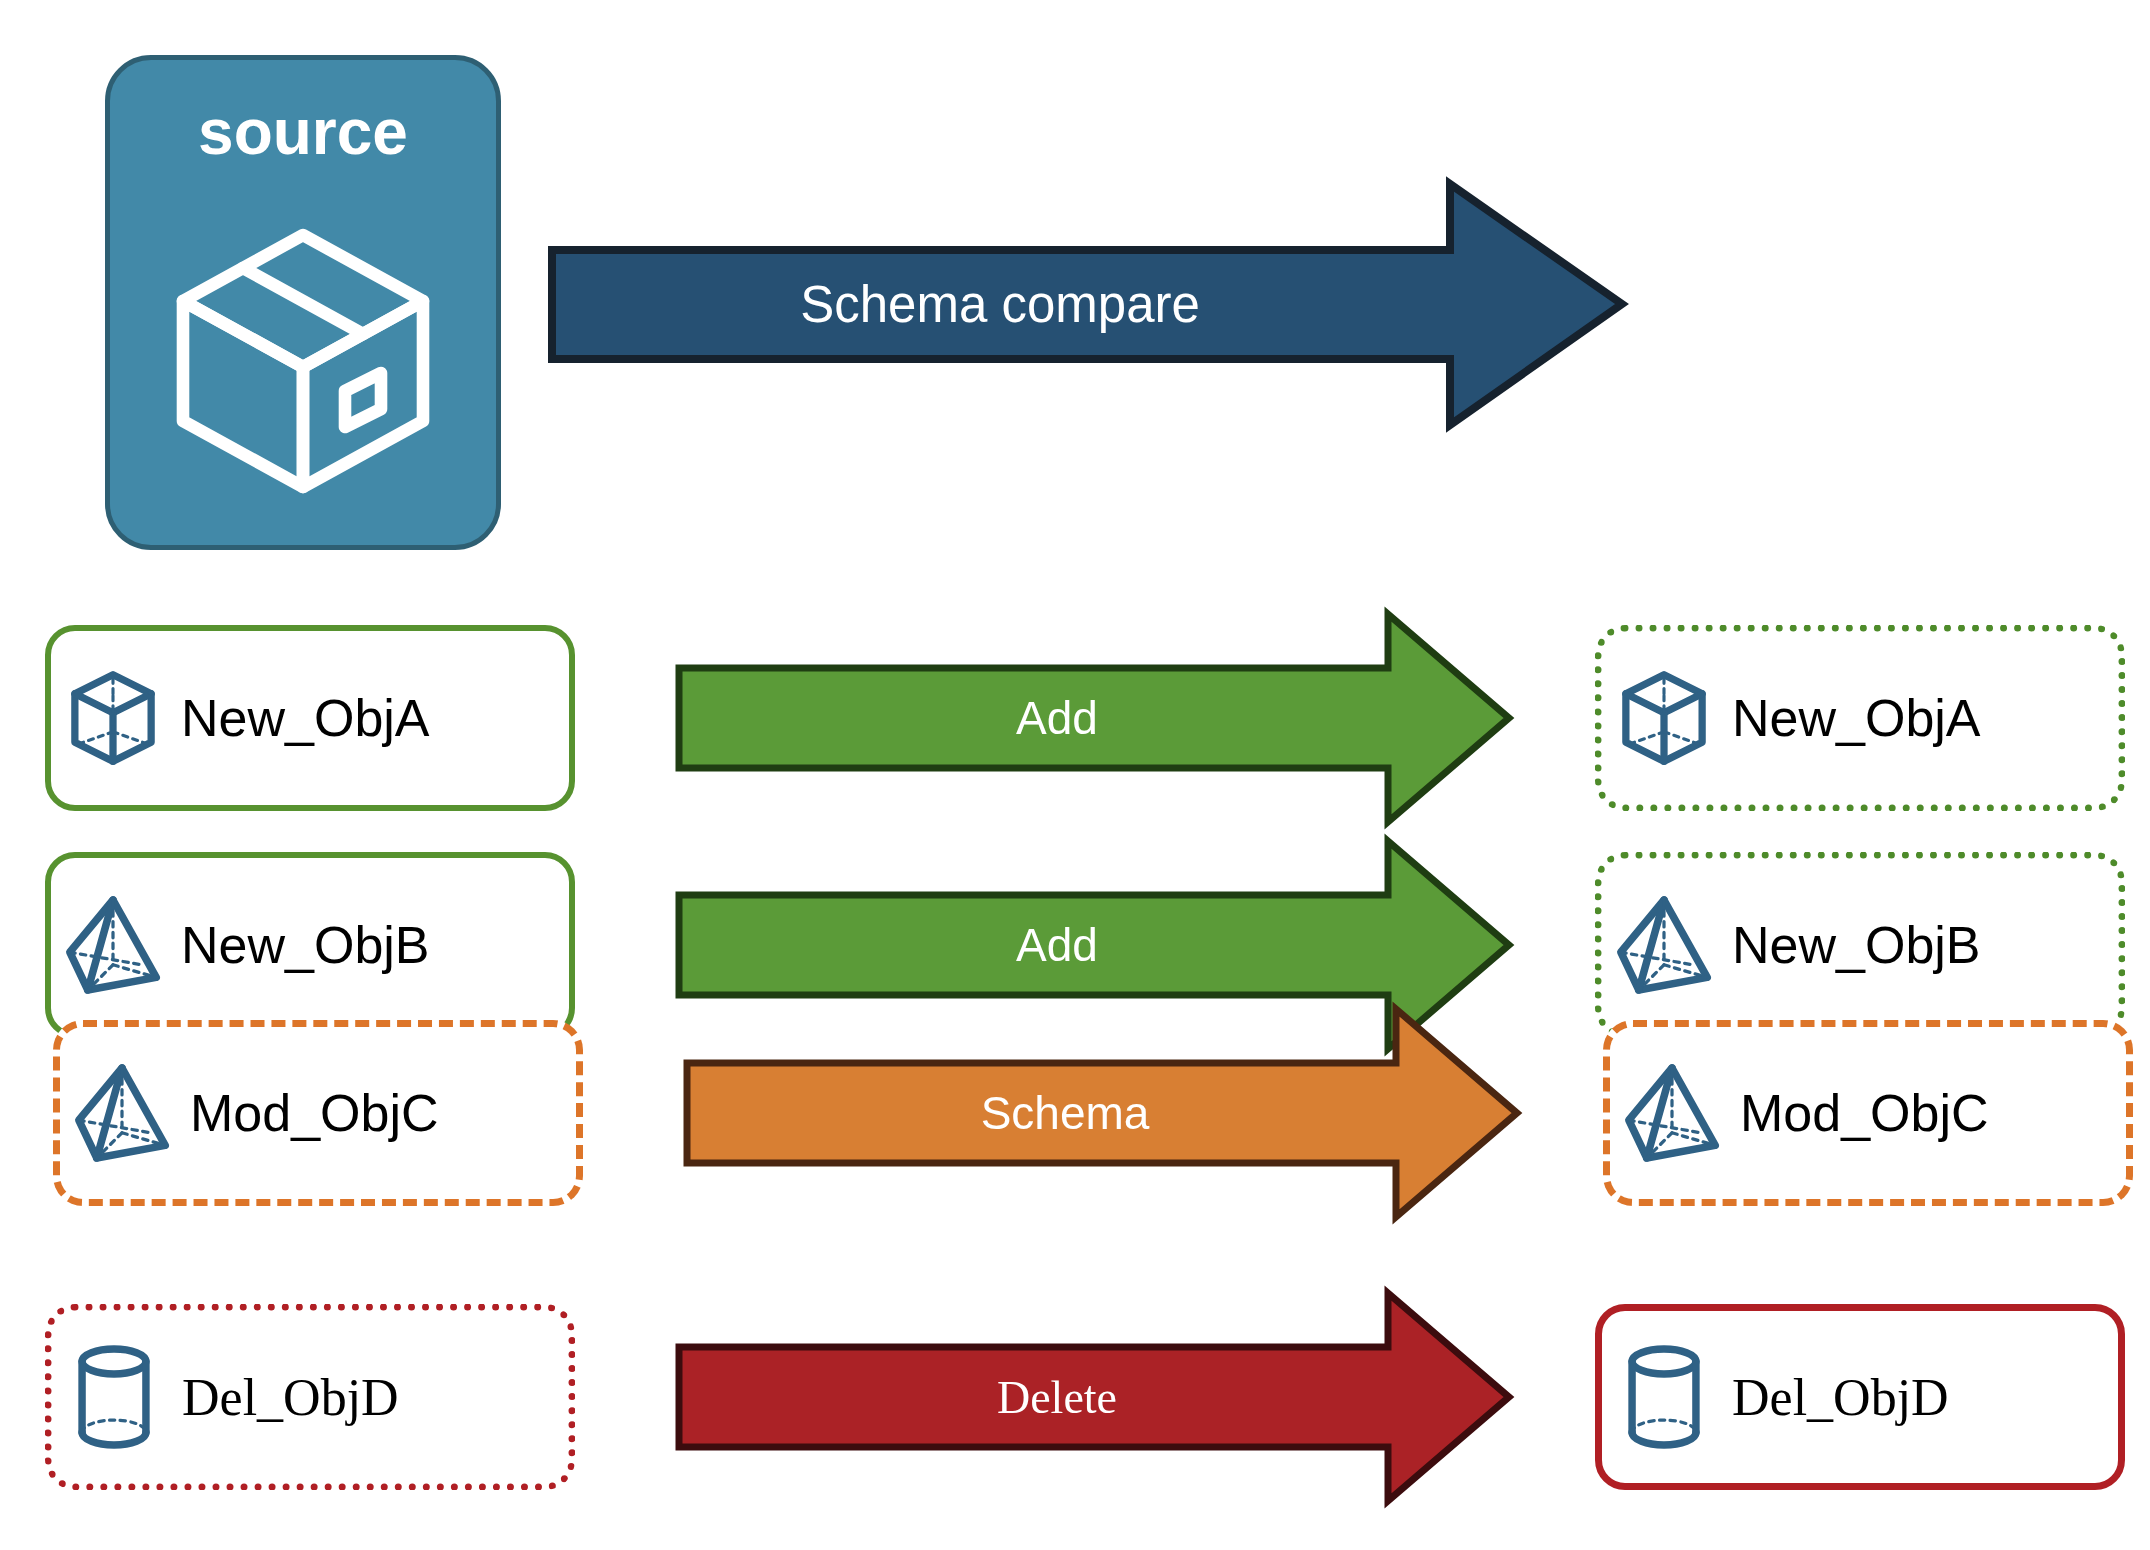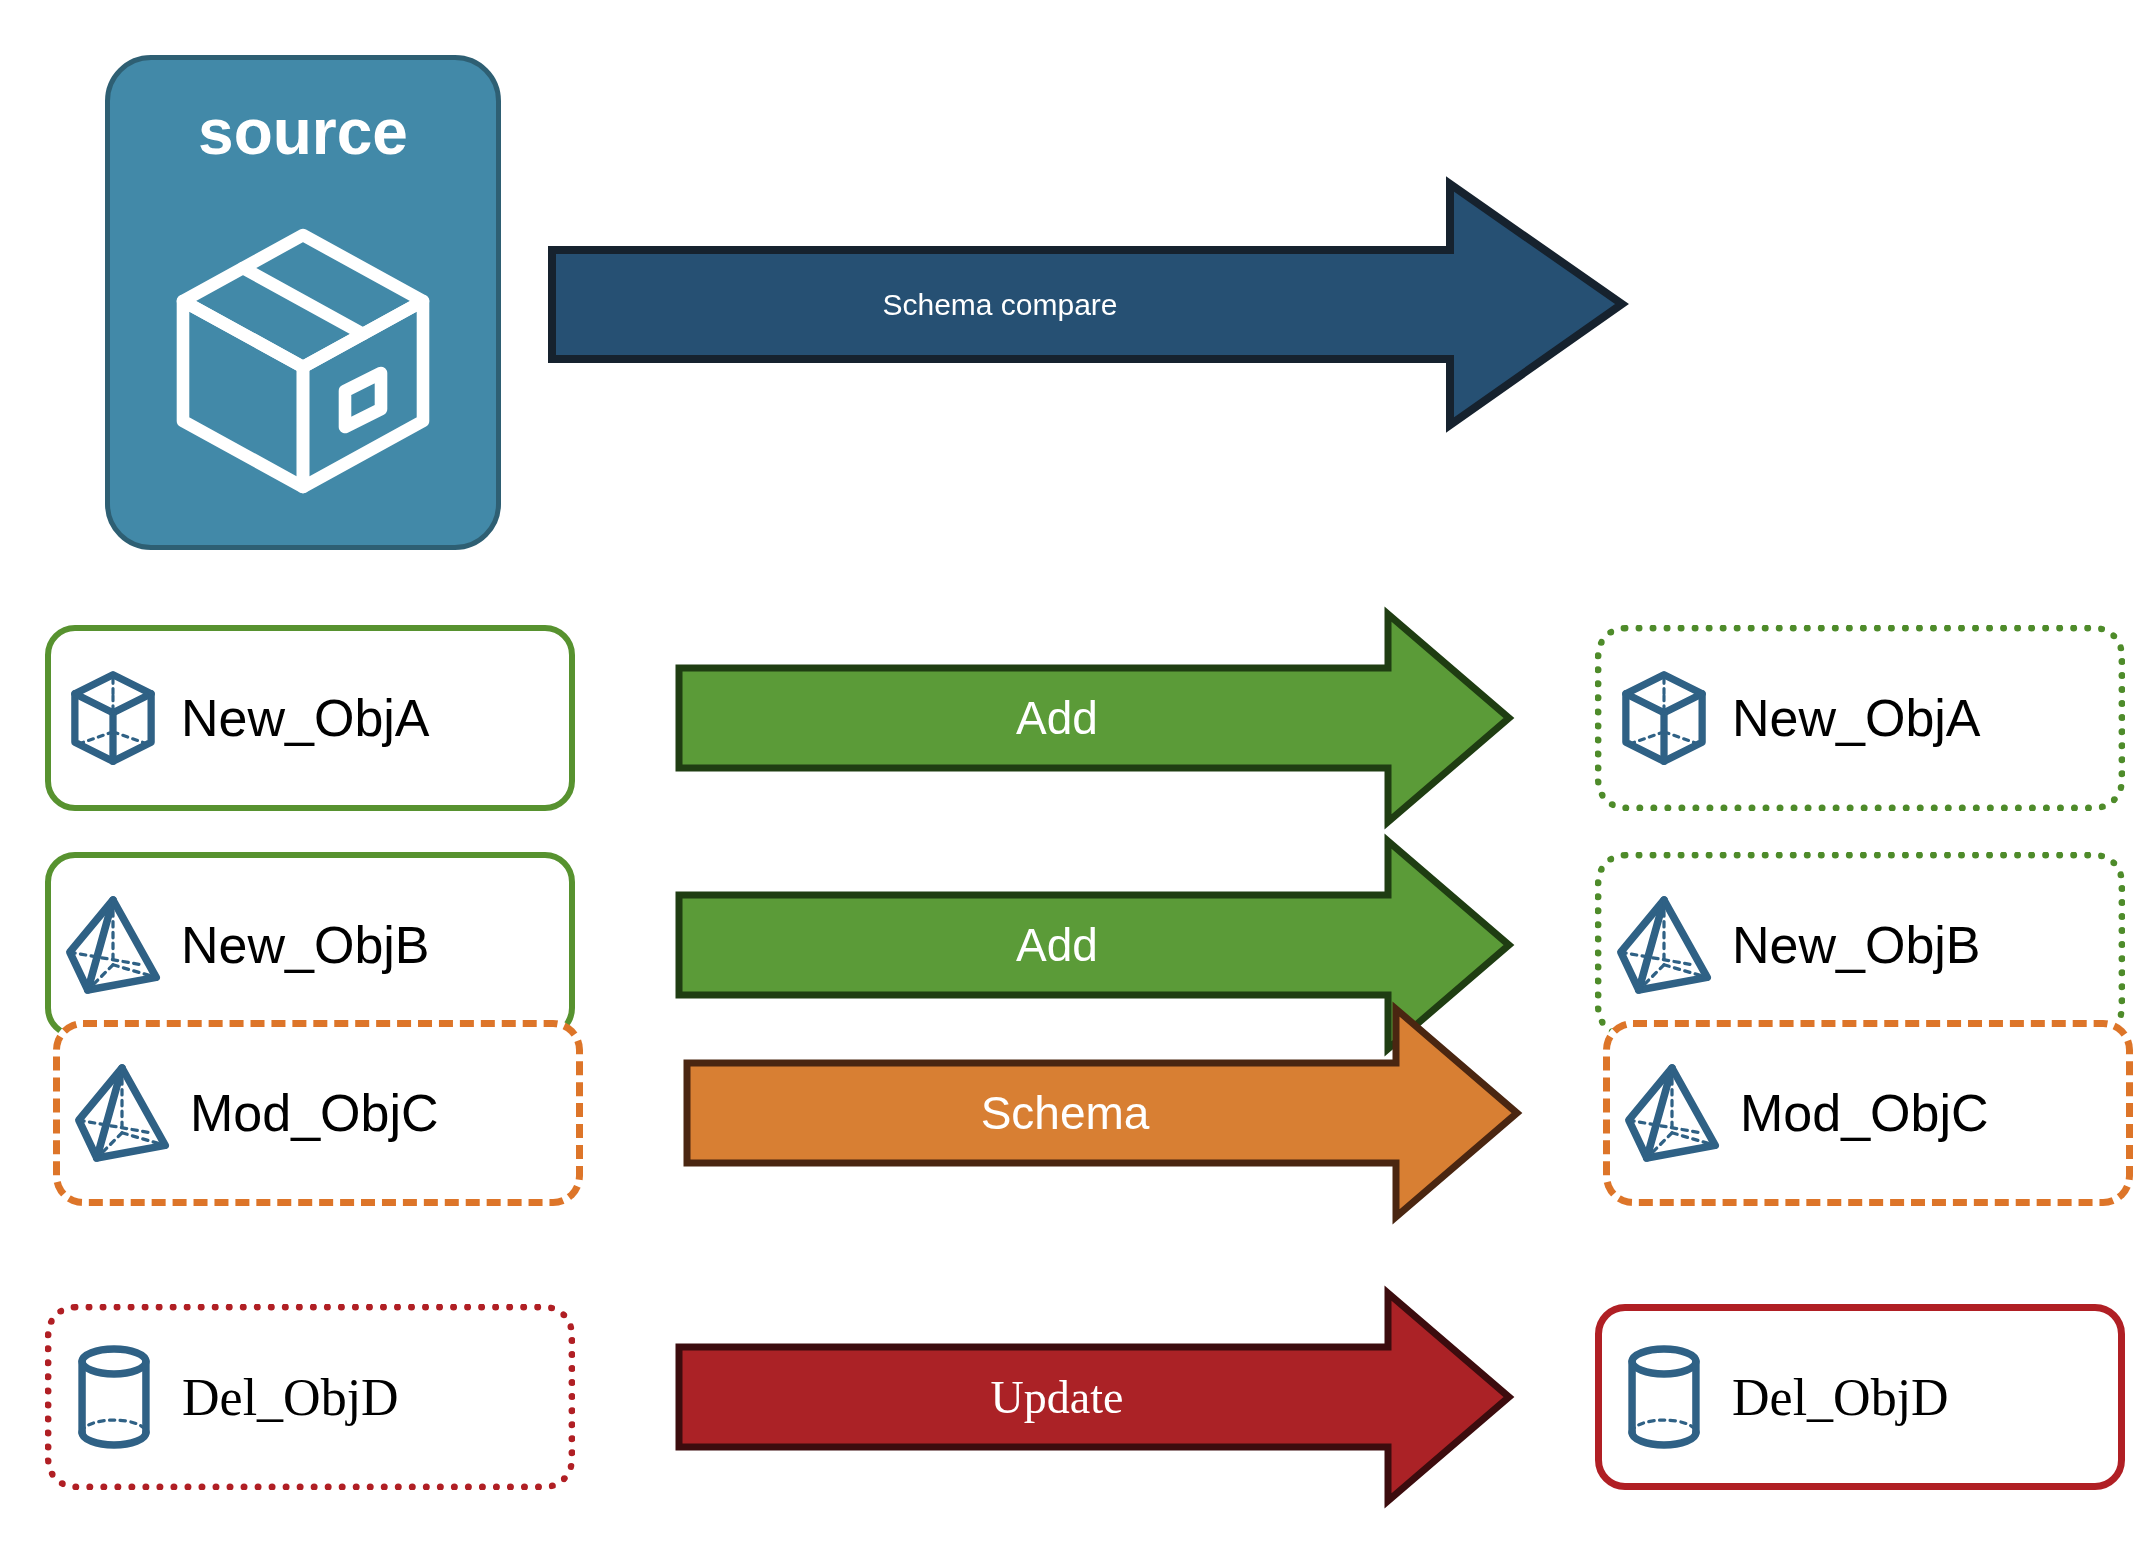--- a/index.html
+++ b/index.html
@@ -14,21 +14,21 @@
             letter-spacing:0px;margin-top:40px;line-height:1;}
   .endpoint .ep-icon{flex:1;display:flex;align-items:center;justify-content:center;width:100%;}
 
   #source-card{left:105px;top:55px;width:396px;height:495px;}
   #target-card{left:1668px;top:55px;width:396px;height:495px;}
 
   
   #schema-arrow{position:absolute;left:550px;top:182px;width:1075px;height:245px;}
   #schema-arrow .lbl{position:absolute;left:0;top:0;width:900px;height:245px;
       display:flex;align-items:center;justify-content:center;
-      color:#ffffff;font-size:30px;}
+      color:#ffffff;font-size:51px;}
 
   
   .row{position:absolute;left:0;width:2150px;height:186px;}
   .obj-box{position:absolute;box-sizing:border-box;border-radius:30px;background:#ffffff;
            display:flex;align-items:center;}
   .obj-box .oi{width:124px;flex:none;display:flex;align-items:center;justify-content:center;}
   .obj-box .on{font-size:52px;color:#000000;white-space:nowrap;margin-left:6px;}
 
   .src-box{left:45px;width:530px;height:100%;}
   .tgt-box{left:1595px;width:530px;height:100%;}
@@ -214,21 +214,21 @@
           <path d="M7 51 A18 7 0 0 1 43 51" stroke-width="1.8" stroke-dasharray="3 3"></path>
         </svg>
       </div>
       <div class="on">Del_ObjD</div>
     </div>
 
     <div class="flow-arrow">
       <svg width="836" height="214" viewBox="0 0 836 214" preserveAspectRatio="none">
         <polygon points="3,57 712,57 712,3 833,107 712,211 712,157 3,157" fill="#ab2226" stroke="#3c0c0e" stroke-width="7" stroke-linejoin="miter"></polygon>
       </svg>
-      <div class="lbl">Update</div>
+      <div class="lbl">Delete</div>
     </div>
 
     <div class="obj-box tgt-box b-solid-red">
       <div class="oi">
         <svg width="92" height="110" viewBox="0 0 50 62" fill="none" stroke="#2f6185" stroke-width="4.2" stroke-linecap="round">
           <ellipse cx="25" cy="11" rx="18" ry="7"></ellipse>
           <path d="M7 11 L7 51"></path>
             <path d="M43 11 L43 51"></path>
           <path d="M7 51 A18 7 0 0 0 43 51"></path>
           <path d="M7 51 A18 7 0 0 1 43 51" stroke-width="1.8" stroke-dasharray="3 3"></path>

